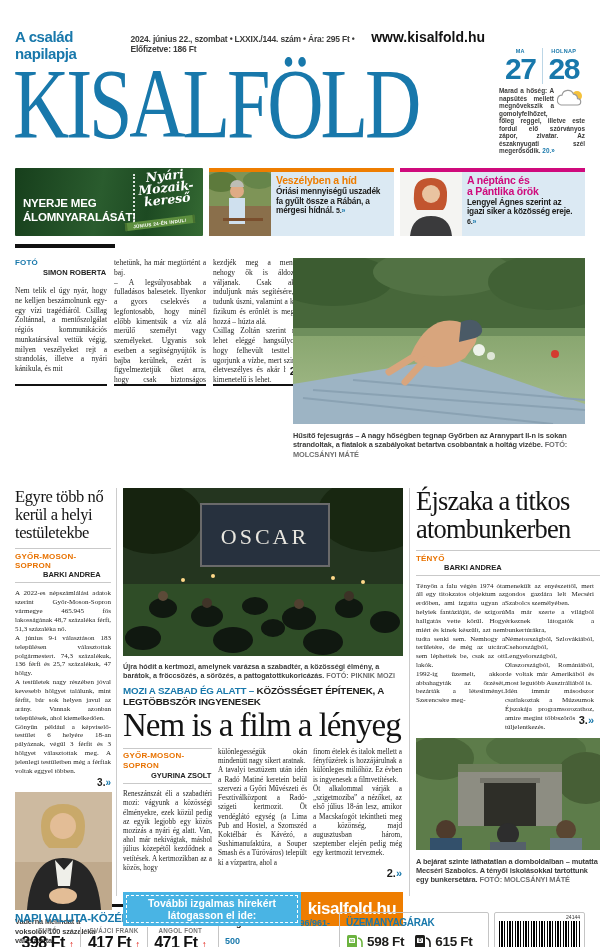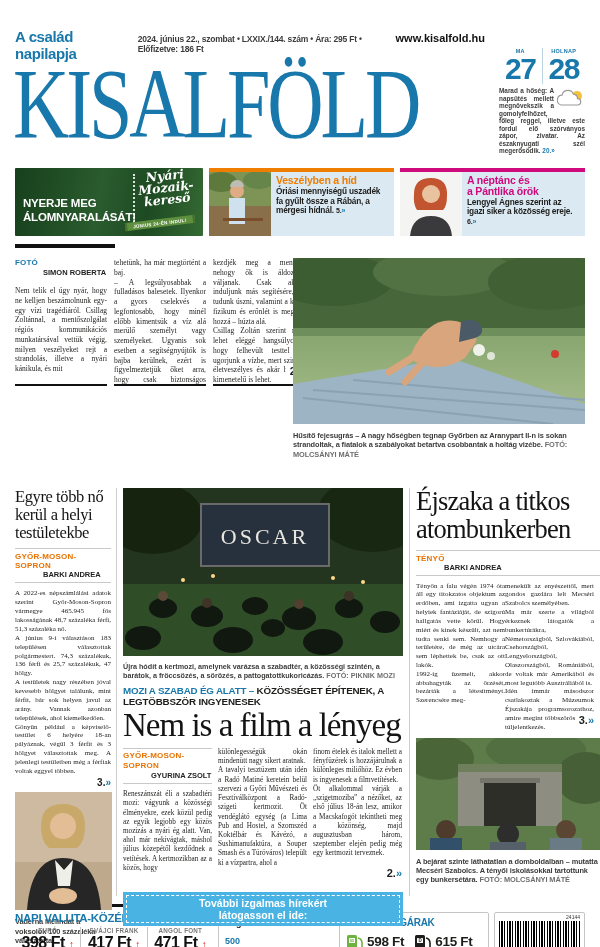--- a/index.html
+++ b/index.html
@@ -5,21 +5,21 @@
   * { margin:0; padding:0; box-sizing:border-box; }
   html,body { width:600px; height:947px; background:#fff; overflow:hidden;
     font-family:"Liberation Sans", sans-serif; color:#1d1d1b; }
   .page { width:600px; height:947px; padding:0 15px; position:relative; }
   .pre { white-space:pre-line; }
 
   
   .hdr-row { display:flex; align-items:baseline; padding-top:28px; }
   .tagline { color:#1878ab; font-weight:900; font-size:15px; letter-spacing:-0.4px; }
   .dateline { font-size:8.5px; font-weight:700; color:#3c3c3b; margin-left:14px; letter-spacing:-0.2px; }
-  .website { font-size:11px; font-weight:900; color:#111; margin-left:auto; margin-right:100px; }
+  .website { font-size:14px; font-weight:900; color:#111; margin-left:auto; margin-right:100px; }
   .masthead-row { position:relative; height:100px; }
   .masthead { font-family:"Liberation Serif", serif; font-size:100px; line-height:0.92;
     color:#1878ab; letter-spacing:-4px; transform:scaleX(0.78); transform-origin:left top;
     white-space:nowrap; position:absolute; left:-2px; top:-4px; }
   .weather { position:absolute; right:0; top:-14px; width:86px; }
   .w-temps { display:flex;align-items:flex-end; }
   .w-cell { flex:1; text-align:center; }
   .w-cell + .w-cell { border-left:1px solid #bcd6e6; }
   .w-label { font-size:5.5px; font-weight:900; color:#1878ab; letter-spacing:0.3px; }
   .w-num { font-size:30px; font-weight:900; color:#1878ab; letter-spacing:-1.5px; line-height:1; }
@@ -293,21 +293,21 @@
           <ellipse cx="20" cy="150" rx="18" ry="12"></ellipse>
             <ellipse cx="110" cy="152" rx="20" ry="13"></ellipse>
           <ellipse cx="200" cy="154" rx="20" ry="13"></ellipse>
             <ellipse cx="150" cy="140" rx="12" ry="9"></ellipse>
         </g>
         <circle cx="40" cy="108" r="5" fill="#5c4a38"></circle>
           <circle cx="84" cy="115" r="5" fill="#403428"></circle>
         <circle cx="176" cy="116" r="5" fill="#504030"></circle>
           <circle cx="226" cy="108" r="5" fill="#3c3226"></circle>
       </svg>
-      <div class="cinema-caption"><span>Újra hódít a kertmozi, amelynek varázsa a szabadtér, a közösségi szintén, a barátok, a fröccsözés, a sörözés, a pattogatottkukoricázás. </span><span class="credit">FOTÓ: PIKNIK MOZI</span></div>
+      <div class="cinema-caption"><span>Újra hódít a kertmozi, amelynek varázsa a szabadtér, a közösségi élmény, a barátok, a fröccsözés, a sörözés, a pattogatottkukoricázás. </span><span class="credit">FOTÓ: PIKNIK MOZI</span></div>
 
       <div class="kicker-line">
         <span class="kicker-blue">MOZI A SZABAD ÉG ALATT – </span><span>KÖZÖSSÉGET ÉPÍTENEK, A LEGTÖBBSZÖR INGYENESEK</span>
       </div>
       <div class="sub-headline hl-mid">Nem is a film a lényeg</div>
 
       <div class="mid-cols">
         <div class="mid-col">
           <div class="byline-block">
             <div class="byline-loc orange">GYŐR-MOSON-SOPRON</div>
@@ -322,20 +322,21 @@
 Öt alkalommal várják a „szigetmoziba” a nézőket, az első július 18-án lesz, amikor a Macskafogót tekintheti meg a közönség, majd augusztusban három, szeptember elején pedig még egy kertmozit terveznek. </span>
           <span class="ref"><span>2.</span><span class="blue-arrow">»</span></span>
         </div>
       </div>
 
       <div class="banner">
         <div class="banner-blue">
           <div class="banner-text pre">További izgalmas hírekért
 látogasson el ide:</div>
         </div>
+        <div class="banner-logo">kisalfold.hu</div>
       </div>
     </div>
 
     <div class="band-right">
       <div class="sub-headline hl-right pre">Éjszaka a titkos
 atombunkerben</div>
       <div class="byline">
         <div class="byline-loc orange">TÉNYŐ</div>
         <div class="byline-auth">BARKI ANDREA</div>
       </div>

